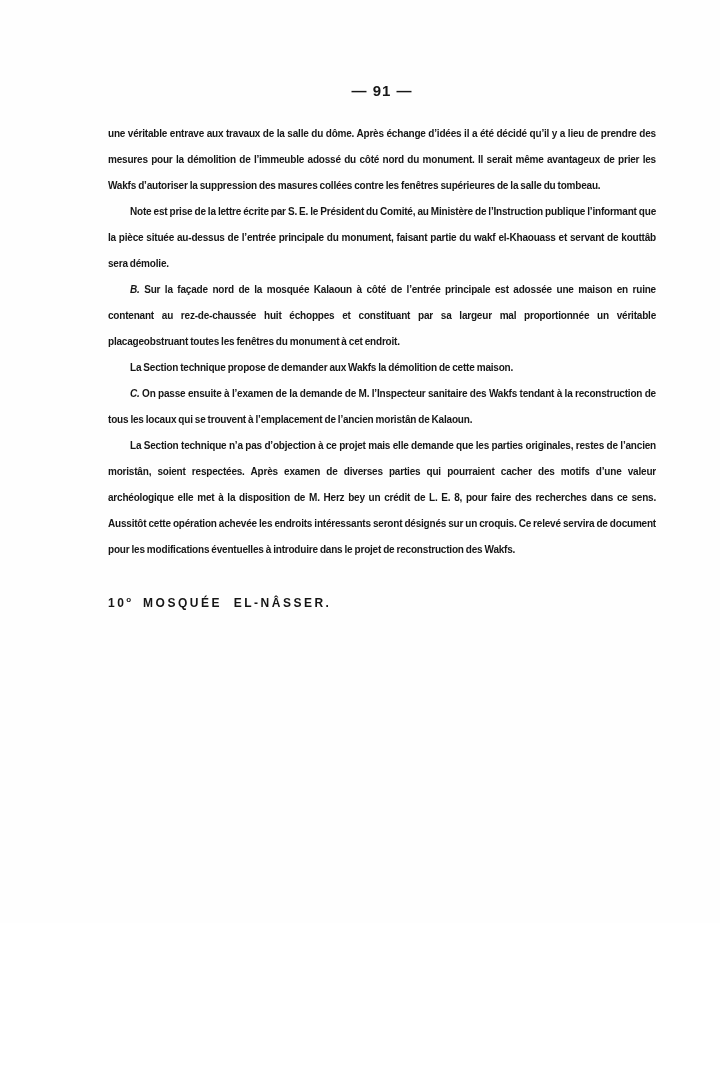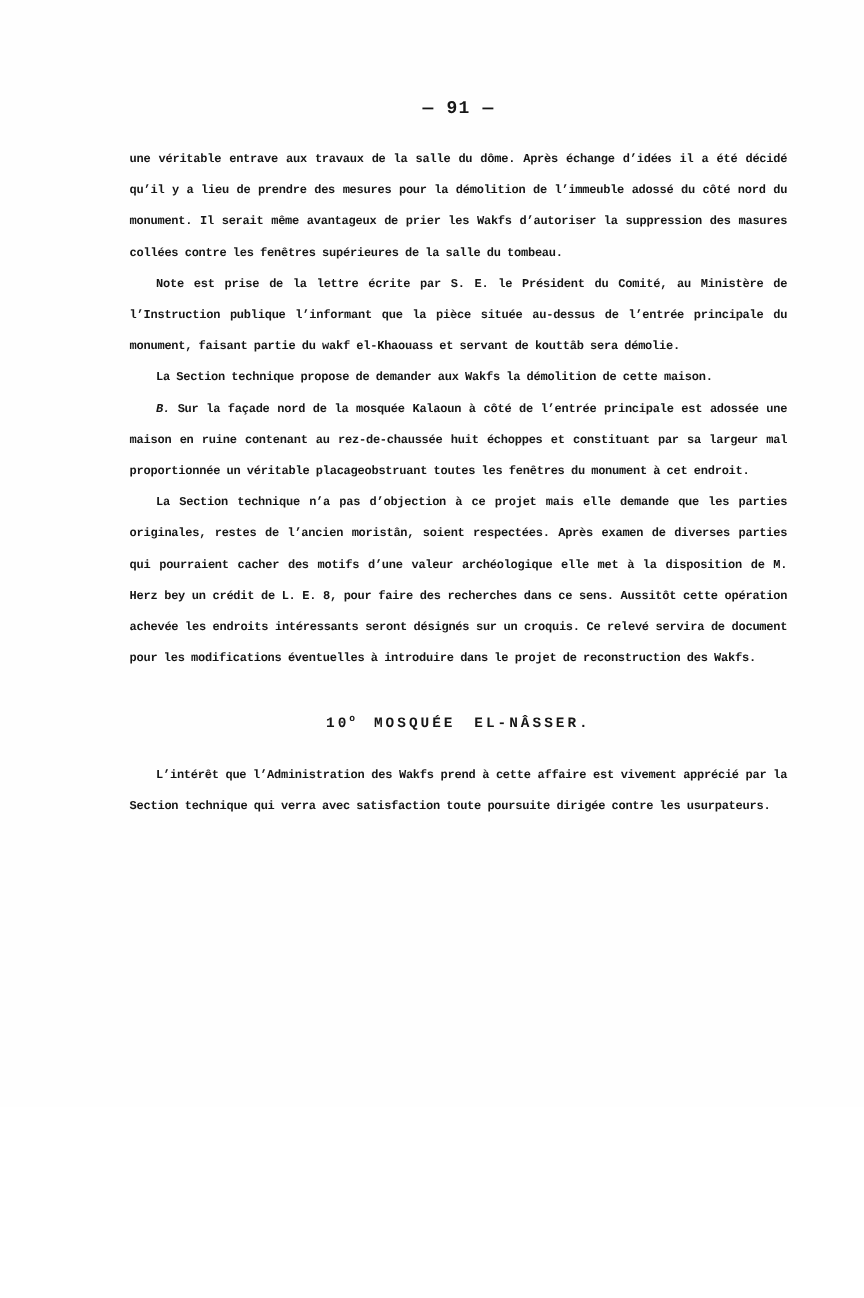--- a/index.html
+++ b/index.html
@@ -7,21 +7,21 @@
     padding: 0;
     background: #ffffff;
   }
   .page {
     position: relative;
     width: 720px;
     height: 923px;
     margin: 0 auto;
     background: #fefefe;
     color: #161616;
-    font-family: Liberation Mono, monospace;
+    font-family: Liberation Sans, sans-serif;
     font-weight: bold;
     overflow: hidden;
     box-sizing: border-box;
     padding-top: 82px;
     padding-left: 44px;
   }
   .page-number {
     text-align: center;
     font-size: 15px;
     letter-spacing: 1px;
@@ -42,21 +42,20 @@
   }
   p.para.noindent {
     text-indent: 0;
   }
   .lead {
     font-style: italic;
     font-weight: bold;
   }
   h2.section-heading {
     margin: 32px 0 24px 0;
-    text-align: center;
     font-size: 12px;
     font-weight: bold;
     letter-spacing: 2.5px;
     word-spacing: 6px;
   }
   h2.section-heading .sh-ord {
     font-size: 8px;
     vertical-align: super;
     letter-spacing: 0;
   }
@@ -67,26 +66,26 @@
 <div class="page">
 
   <div class="page-number">— 91 —</div>
 
   <div class="body-block">
 
     <p class="para noindent"><span>une véritable entrave aux travaux de la salle du dôme. Après échange d’idées il a été décidé qu’il y a lieu de prendre des mesures pour la démolition de l’immeuble adossé du côté nord du monument. Il serait même avantageux de prier les Wakfs d’autoriser la suppression des masures collées contre les fenêtres supérieures de la salle du tombeau.</span></p>
 
     <p class="para"><span>Note est prise de la lettre écrite par S. E. le Président du Comité, au Ministère de l’Instruction publique l’informant que la pièce située au-dessus de l’entrée principale du monument, faisant partie du wakf el-Khaouass et servant de kouttâb sera démolie.</span></p>
 
+    <p class="para"><em class="lead">B.</em> <span>Sur la façade nord de la mosquée Kalaoun à côté de l’entrée principale est adossée une maison en ruine contenant au rez-de-chaussée huit échoppes et constituant par sa largeur mal proportionnée un véritable placageobstruant toutes les fenêtres du monument à cet endroit.</span></p>
+
     <p class="para"><span>La Section technique propose de demander aux Wakfs la démolition de cette maison.</span></p>
 
-    <p class="para"><em class="lead">B.</em> <span>Sur la façade nord de la mosquée Kalaoun à côté de l’entrée principale est adossée une maison en ruine contenant au rez-de-chaussée huit échoppes et constituant par sa largeur mal proportionnée un véritable placageobstruant toutes les fenêtres du monument à cet endroit.</span></p>
-
+    <p class="para"><em class="lead">C.</em> <span>On passe ensuite à l’examen de la demande de M. l’Inspecteur sanitaire des Wakfs tendant à la reconstruction de tous les locaux qui se trouvent à l’emplacement de l’ancien moristân de Kalaoun.</span></p>
 
     <p class="para"><span>La Section technique n’a pas d’objection à ce projet mais elle demande que les parties originales, restes de l’ancien moristân, soient respectées. Après examen de diverses parties qui pourraient cacher des motifs d’une valeur archéologique elle met à la disposition de M. Herz bey un crédit de L. E. 8, pour faire des recherches dans ce sens. Aussitôt cette opération achevée les endroits intéressants seront désignés sur un croquis. Ce relevé servira de document pour les modifications éventuelles à introduire dans le projet de reconstruction des Wakfs.</span></p>
 
     <h2 class="section-heading"><span class="sh-num">10</span><sup class="sh-ord">o</sup> <span class="sh-title">MOSQUÉE EL-NÂSSER.</span></h2>
 
 
-    <p class="para"><span>L’intérêt que l’Administration des Wakfs prend à cette affaire est vivement apprécié par la Section technique qui verra avec satisfaction toute poursuite dirigée contre les usurpateurs.</span></p>
 
   </div>
 </div>
 
 </body></html>

